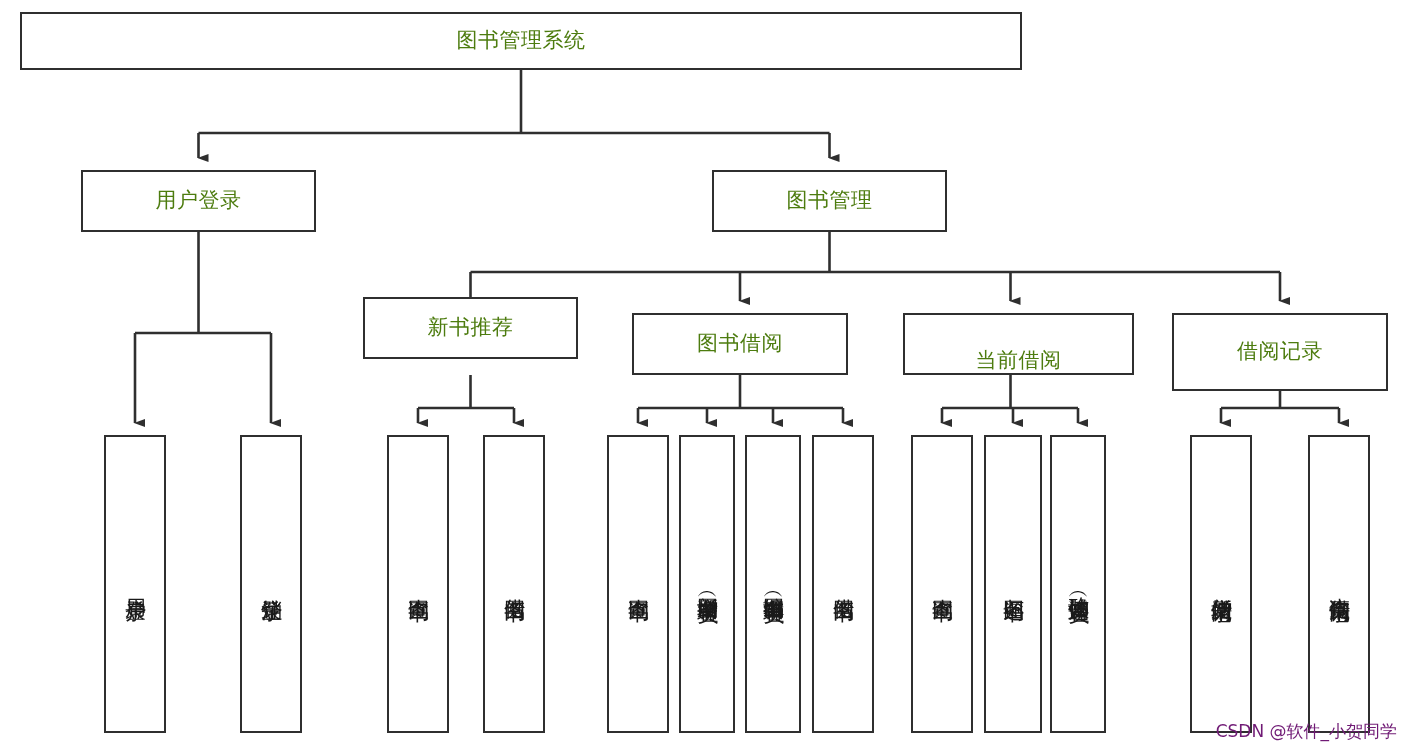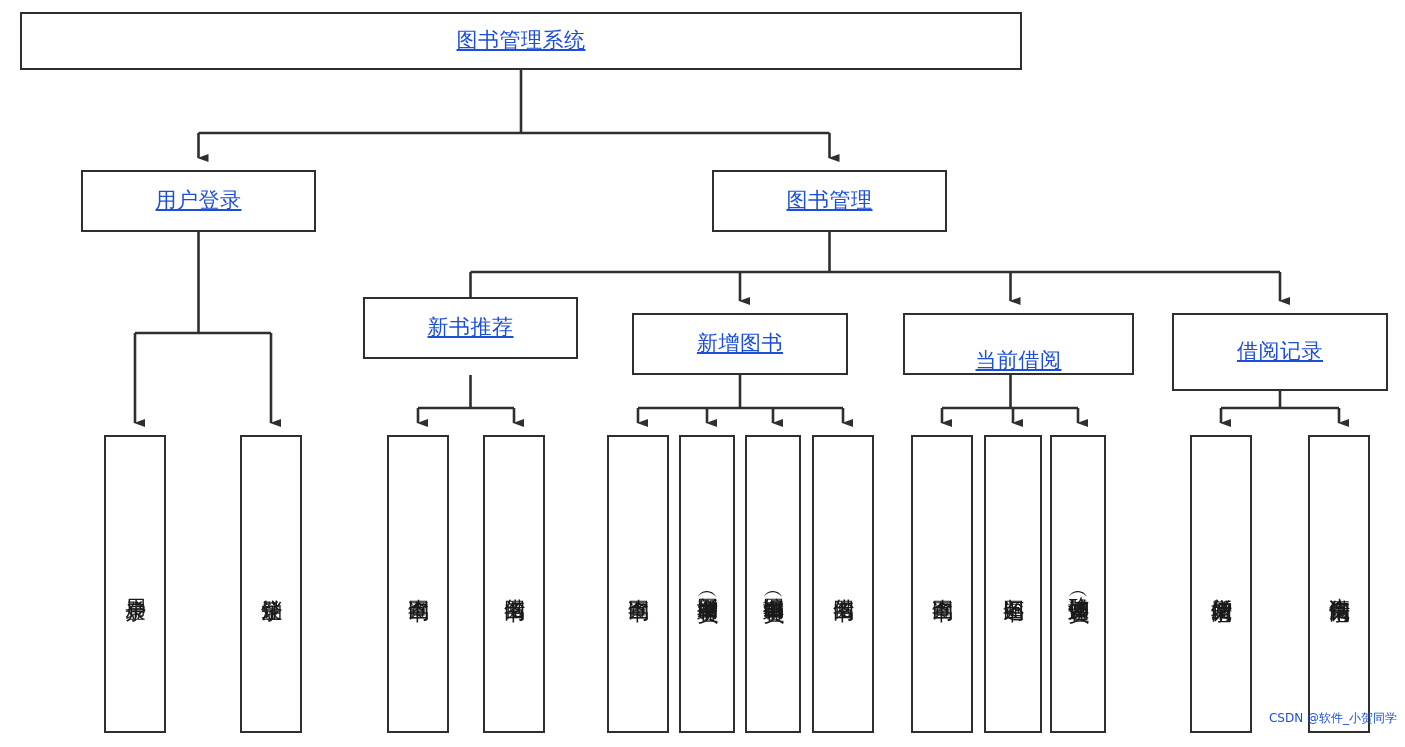--- a/index.html
+++ b/index.html
@@ -29,41 +29,40 @@
     box-sizing: border-box;
     background: #ffffff;
     border: 2px solid #2f2f2f;
     display: flex;
     align-items: center;
     justify-content: center;
     overflow: hidden;
   }
   .node-label-h {
     font-size: 21px;
-    color: #1d4ed8;
+    color: #4d7c0f;
     line-height: 1.2;
     letter-spacing: 0.5px;
     white-space: nowrap;
-    text-decoration: underline;
   }
   .node-label-v {
     font-size: 21px;
     color: #1a1a1a;
     line-height: 1.22;
     letter-spacing: 1px;
     writing-mode: vertical-rl;
     text-orientation: upright;
     white-space: nowrap;
   }
   .watermark {
     position: absolute;
     right: 8px;
-    bottom: 20px;
-    font-size: 12px;
-    color: #1d4ed8;
+    bottom: 4px;
+    font-size: 17px;
+    color: #701a75;
     white-space: nowrap;
     pointer-events: none;
   }
 </style>
 </head>
 <body>
 
 <div id="diagram-root">
 
   <svg id="diagram-svg" viewBox="0 0 1405 747" xmlns="http://www.w3.org/2000/svg">
@@ -116,21 +115,21 @@
       <div class="node-box" style="left: 81px; top: 170px; width: 235px; height: 62px;">
         <span class="node-label-h">用户登录</span>
       </div>
       <div class="node-box" style="left: 712px; top: 170px; width: 235px; height: 62px; align-items: center;">
         <span class="node-label-h">图书管理</span>
       </div>
       <div class="node-box" style="left: 363px; top: 297px; width: 215px; height: 62px;">
         <span class="node-label-h">新书推荐</span>
       </div>
       <div class="node-box" style="left: 632px; top: 313px; width: 216px; height: 62px;">
-        <span class="node-label-h">新增图书</span>
+        <span class="node-label-h">图书借阅</span>
       </div>
       <div class="node-box" style="left: 903px; top: 313px; width: 231px; height: 62px; align-items: flex-end;">
         <span class="node-label-h">当前借阅</span>
       </div>
       <div class="node-box" style="left: 1172px; top: 313px; width: 216px; height: 78px;">
         <span class="node-label-h">借阅记录</span>
       </div>
       <div class="node-box" style="left: 104px; top: 435px; width: 62px; height: 298px;">
         <span class="node-label-v">用户登录</span>
       </div>

